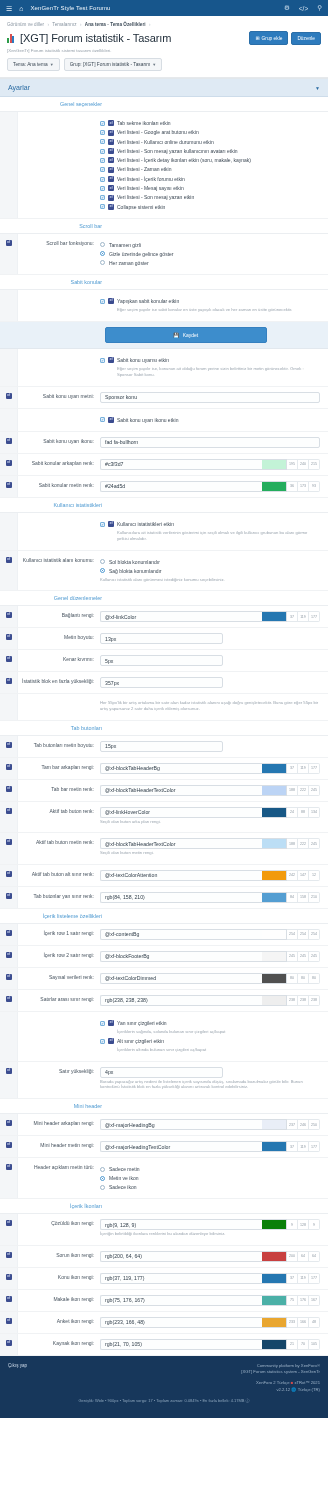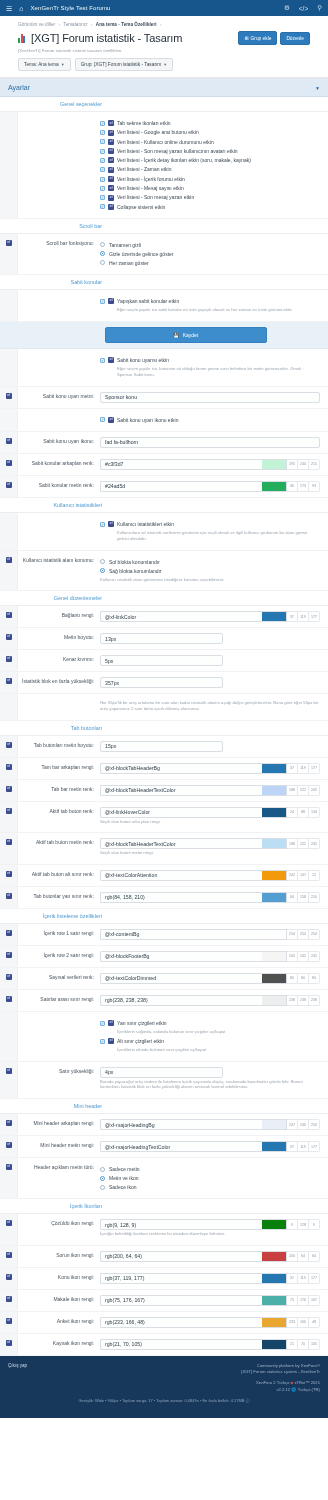--- a/index.html
+++ b/index.html
@@ -15,21 +15,21 @@
   .topnav {
     height: 16px; background: #17568c; display: flex; align-items: center;
     padding: 0 6px; color: #dfe9f3; font-size: 5.5px;
   }
   .topnav .ic { font-size: 7px; color: #eaf2fa; margin-right: 7px; line-height: 1; }
   .topnav .brand { font-size: 6px; color: #f2f7fc; letter-spacing: .1px; }
   .topnav .spacer { flex: 1; }
   .topnav .ric { font-size: 6.5px; color: #cfe0ef; margin-left: 9px; }
 
   
-  .header { background: #fff; padding: 5px 18px 0; border-bottom: 1px solid #e6e9ec; }
+  .header { background: #fff; padding: 5px 7px 0; border-bottom: 1px solid #e6e9ec; }
   .crumbs { font-size: 4.6px; color: #8894a0; padding: 1px 0 4px; letter-spacing: .05px; }
   .crumbs b { color: #3e4c59; font-weight: bold; }
   .crumbs .sep { color: #b6bfc8; margin: 0 2px; }
   .titlerow { display: flex; align-items: center; }
   .titlerow .tico {
     width: 9px; height: 9px; margin-right: 4px; position: relative; flex: none;
     display: inline-block;
   }
   .titlerow .tico i { position: absolute; bottom: 0; width: 2px; display: block; }
   .titlerow .tico i:nth-child(1) { left: 0; height: 5px; background: #2d9c4a; }

